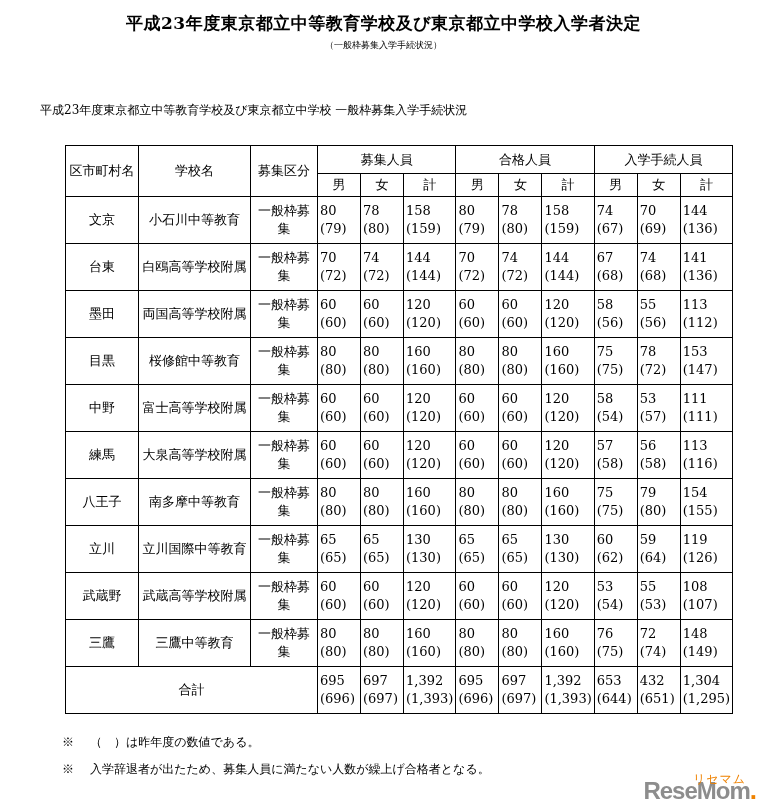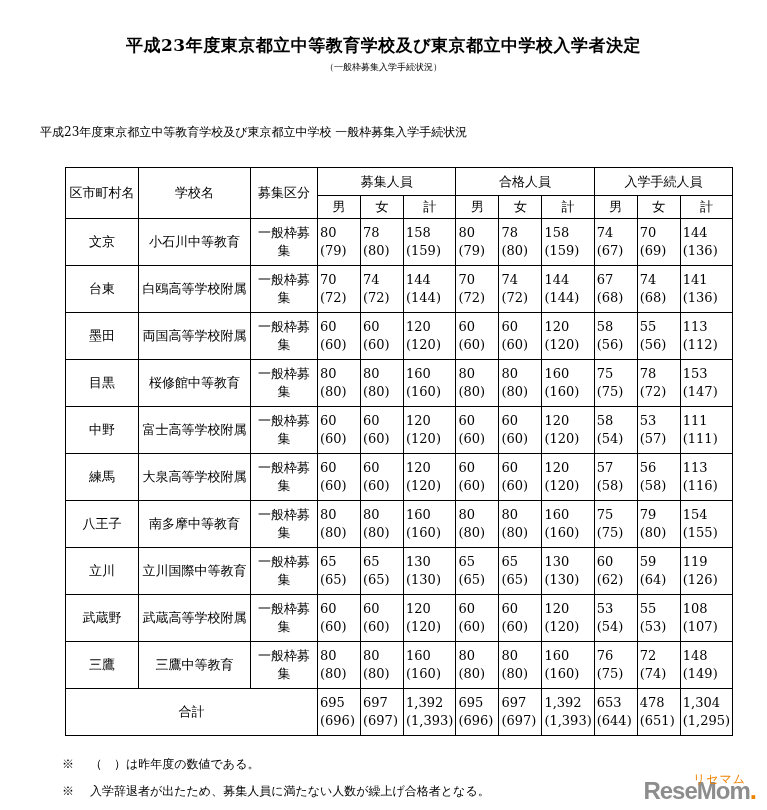--- a/index.html
+++ b/index.html
@@ -6,21 +6,21 @@
   html, body { margin: 0; padding: 0; }
   body {
     width: 767px; height: 810px;
     background: #ffffff;
     color: #000000;
     font-family: "DejaVu Serif", "Liberation Serif", serif;
   }
   .page { position: relative; width: 767px; height: 810px; overflow: hidden; background: #fff; }
 
   .doc-title {
-    padding-top: 34px;
+    padding-top: 12px;
     text-align: center;
     font-size: 17px;
     font-weight: bold;
     letter-spacing: 0.5px;
   }
   .doc-subtitle {
     margin-top: 4px;
     text-align: center;
     font-size: 9px;
   }
@@ -551,21 +551,21 @@
           </td>
           <td class="num">
             <div>1,392</div>
             <div>(1,393)</div>
           </td>
           <td class="num">
             <div>653</div>
             <div>(644)</div>
           </td>
           <td class="num">
-            <div>478</div>
+            <div>432</div>
             <div>(651)</div>
           </td>
           <td class="num">
             <div>1,304</div>
             <div>(1,295)</div>
           </td>
         </tr>
       </tbody>
   </table>
 

